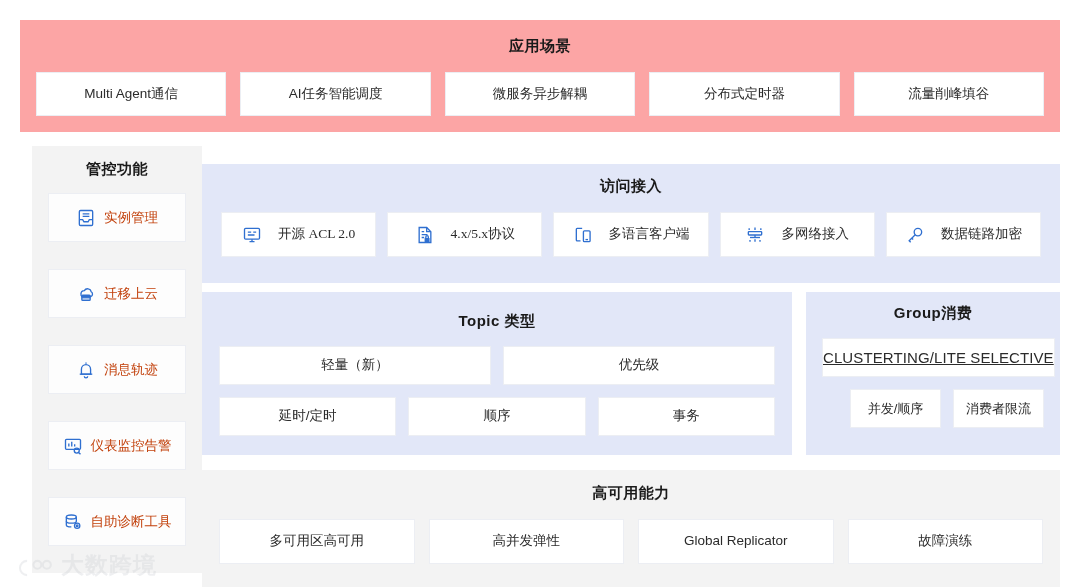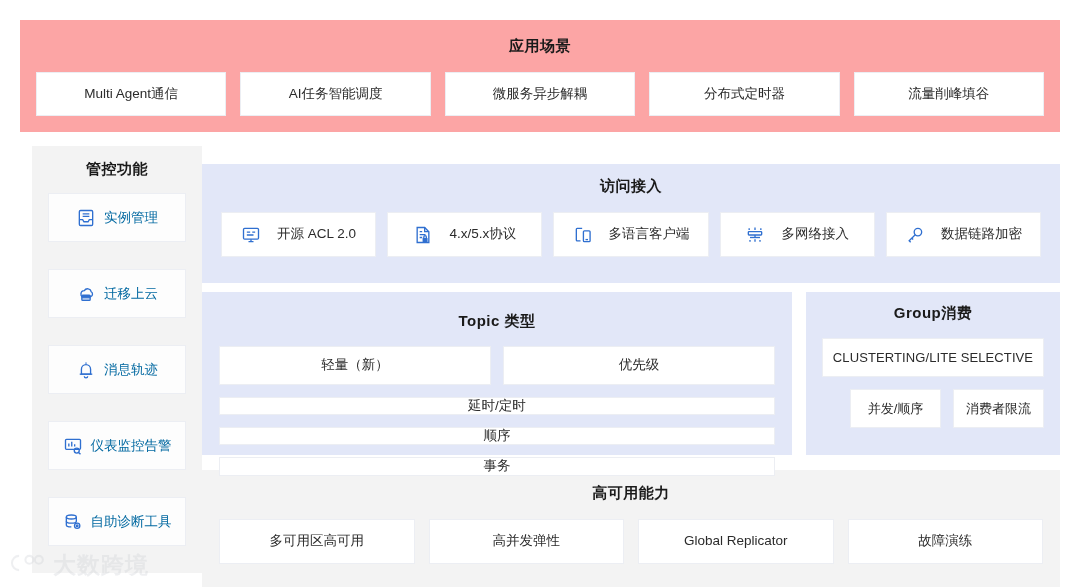--- a/index.html
+++ b/index.html
@@ -24,21 +24,21 @@
     border: 1px solid #eceef3;
     display: flex;
     align-items: center;
     justify-content: center;
     font-size: 13.5px;
     color: #2b2b2b;
     text-align: right;
     line-height: 1.2;
     white-space: nowrap;
   }
-  .card.icon-card { gap: 16px; }
+  .card.icon-card { gap: 16px; font-family: Liberation Serif, serif; }
   .ico { flex: 0 0 auto; width: 20px; height: 20px; display: block; }
 
   
   .scenarios {
     position: absolute; left: 20px; top: 20px;
     width: 1040px; height: 112px;
     background: #fca5a5;
     padding-top: 17px;
   }
   .scenarios .row {
@@ -55,21 +55,21 @@
     padding: 14px 16px 0 16px;
   }
   .sidebar .panel-title { margin-bottom: 14px; }
   .side-item {
     height: 49px;
     margin-bottom: 27px;
     background: #fdfdfd;
     border: 1px solid #eceef3;
     display: flex; align-items: center; justify-content: center;
     gap: 8px;
-    font-size: 13.5px; color: #0369a1; white-space: nowrap;
+    font-size: 13.5px; color: #c2410c; white-space: nowrap;
   }
   .side-item:last-child { margin-bottom: 0; }
 
   
   .rightcol { position: absolute; left: 202px; top: 146px; width: 858px; }
 
   
   .access {
     width: 858px; height: 119px;
     background: #e2e7f8;
@@ -81,48 +81,48 @@
 
   
   .midrow { display: flex; gap: 14px; margin-top: 9px; }
   .topic {
     width: 590px; height: 163px;
     background: #e2e7f8;
     padding-top: 20px;
   }
   .topic .row { display: flex; gap: 12px; padding: 0 17px; }
   .topic .row.r1 { margin-top: 15px; }
-  .topic .row.r2 { margin-top: 12px; flex-direction: column; }
+  .topic .row.r2 { margin-top: 12px; }
   .topic .card { flex: 1 1 0; height: 39px; }
 
   .group {
     width: 254px; height: 163px;
     background: #e2e7f8;
     padding-top: 12px;
   }
   .group .row { display: flex; gap: 12px; padding: 0 16px; }
   .group .row.r1 { margin-top: 15px; }
   .group .row.r2 { margin-top: 12px; padding-left: 44px; }
   .group .card { flex: 1 1 0; height: 39px; font-size: 13px; }
-  .group .card.wide { font-size: 13px; letter-spacing: .1px; }
+  .group .card.wide { font-size: 15px; letter-spacing: .1px; text-decoration: underline; }
 
   
   .ha {
     width: 858px; height: 121px;
     margin-top: 15px;
     background: #f3f3f3;
     padding-top: 14px;
   }
   .ha .row { display: flex; gap: 14px; padding: 0 17px; margin-top: 16px; }
   .ha .card { flex: 1 1 0; height: 45px; }
 
   
   .watermark {
-    position: absolute; left: 8px; bottom: 6px;
-    display: flex; align-items: flex-start; gap: 7px;
+    position: absolute; left: 16px; bottom: 6px;
+    display: flex; align-items: flex-end; gap: 7px;
     opacity: .30; pointer-events: none;
   }
   .watermark .wm-text {
     font-size: 23px; font-weight: 700; color: #c9ccd2; letter-spacing: 1px;
   }
 </style>
 </head>
 <body>
 
 <div class="page">

